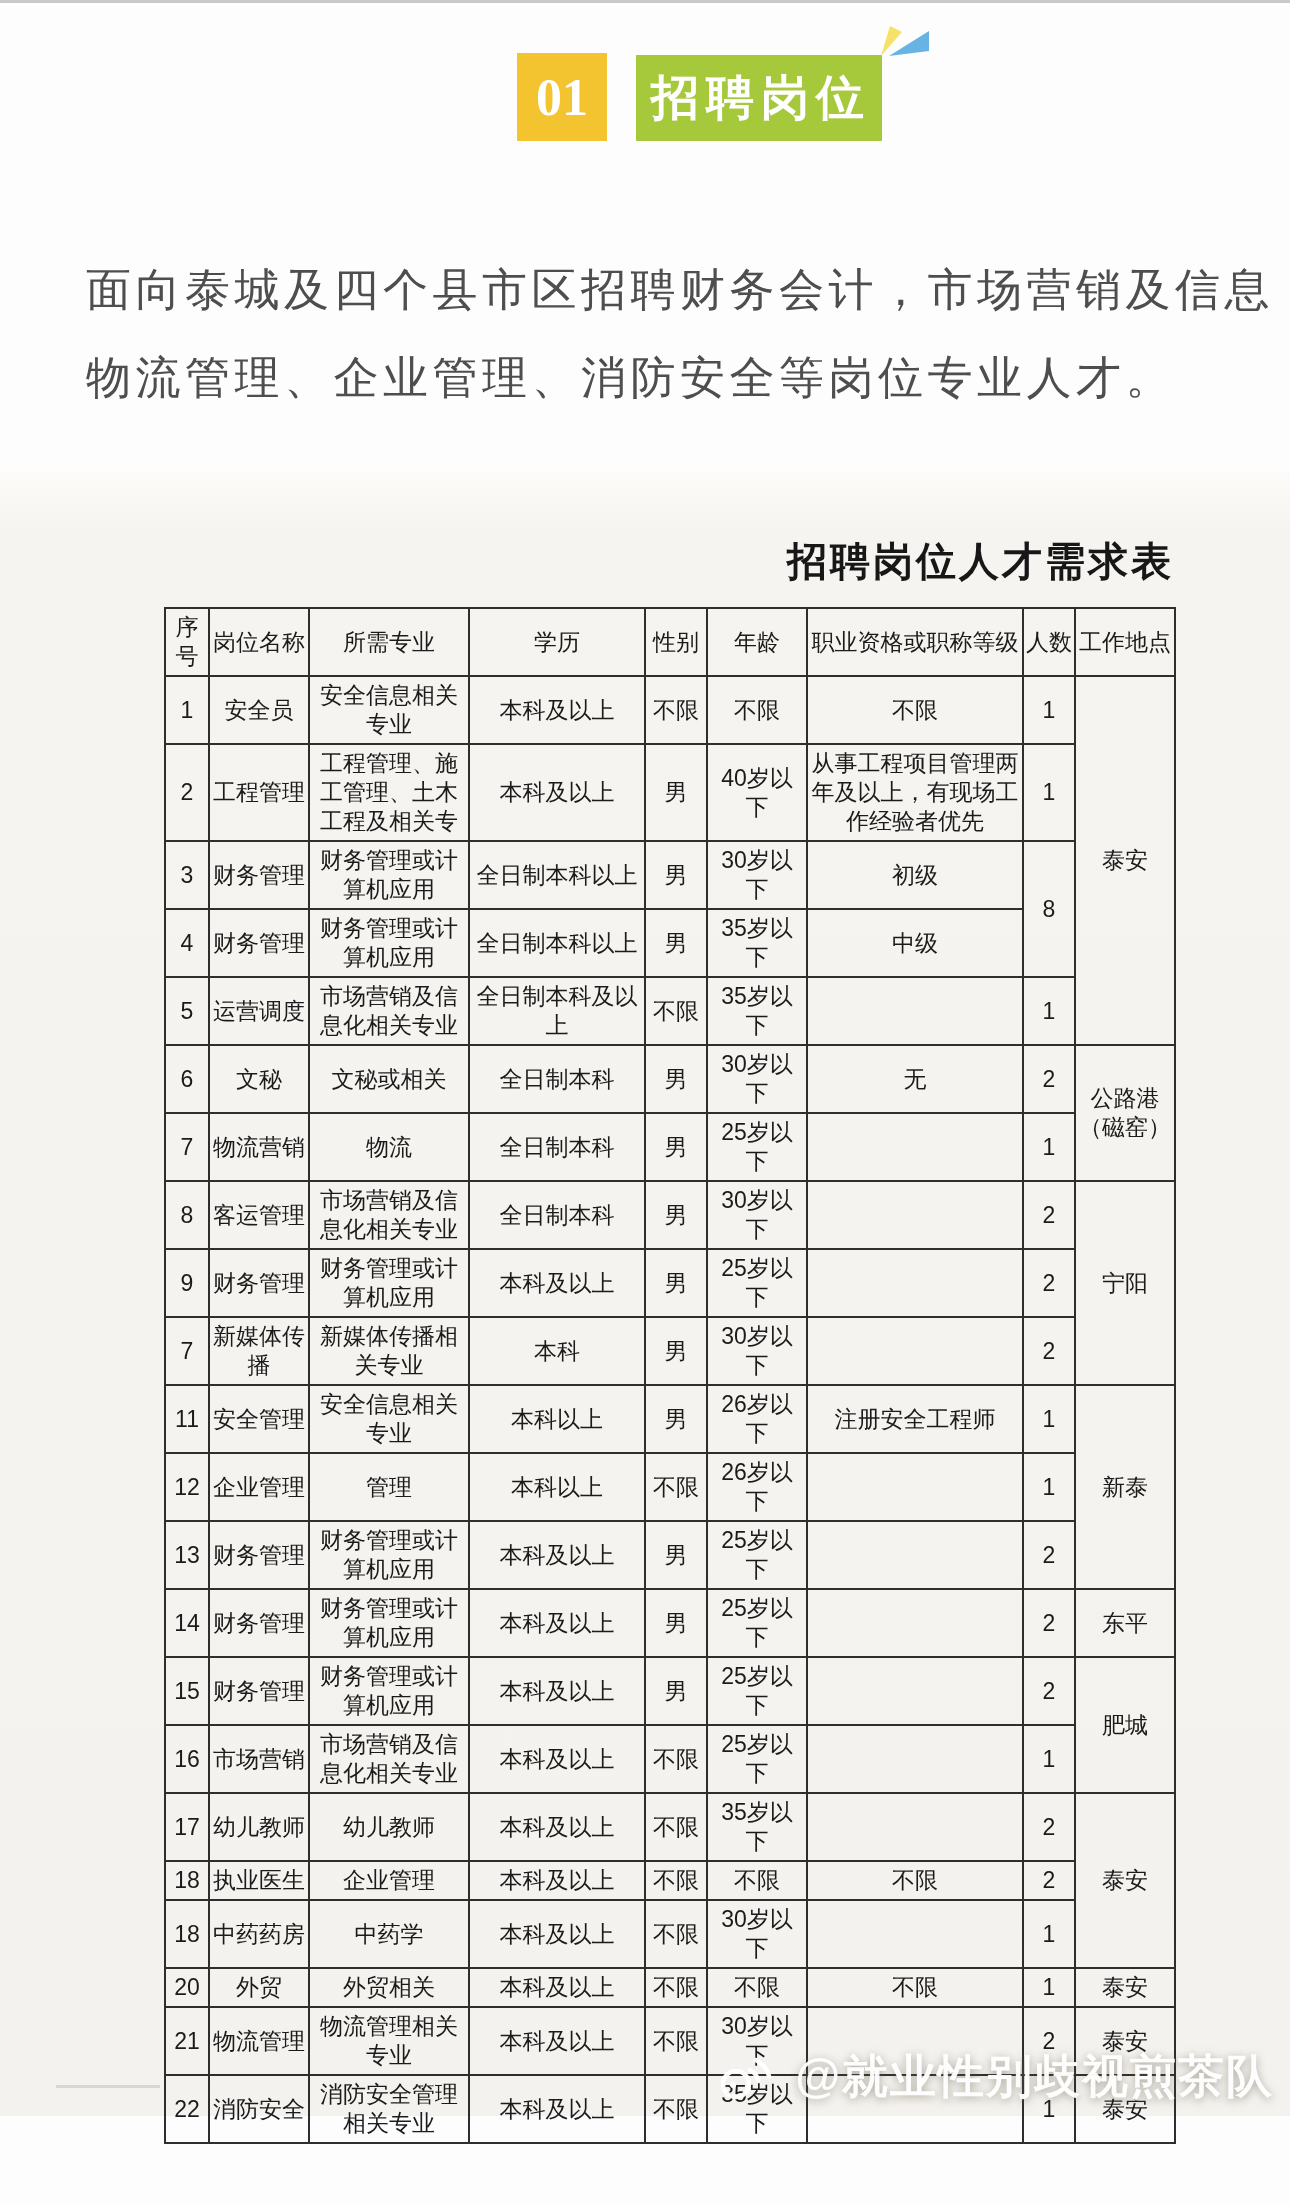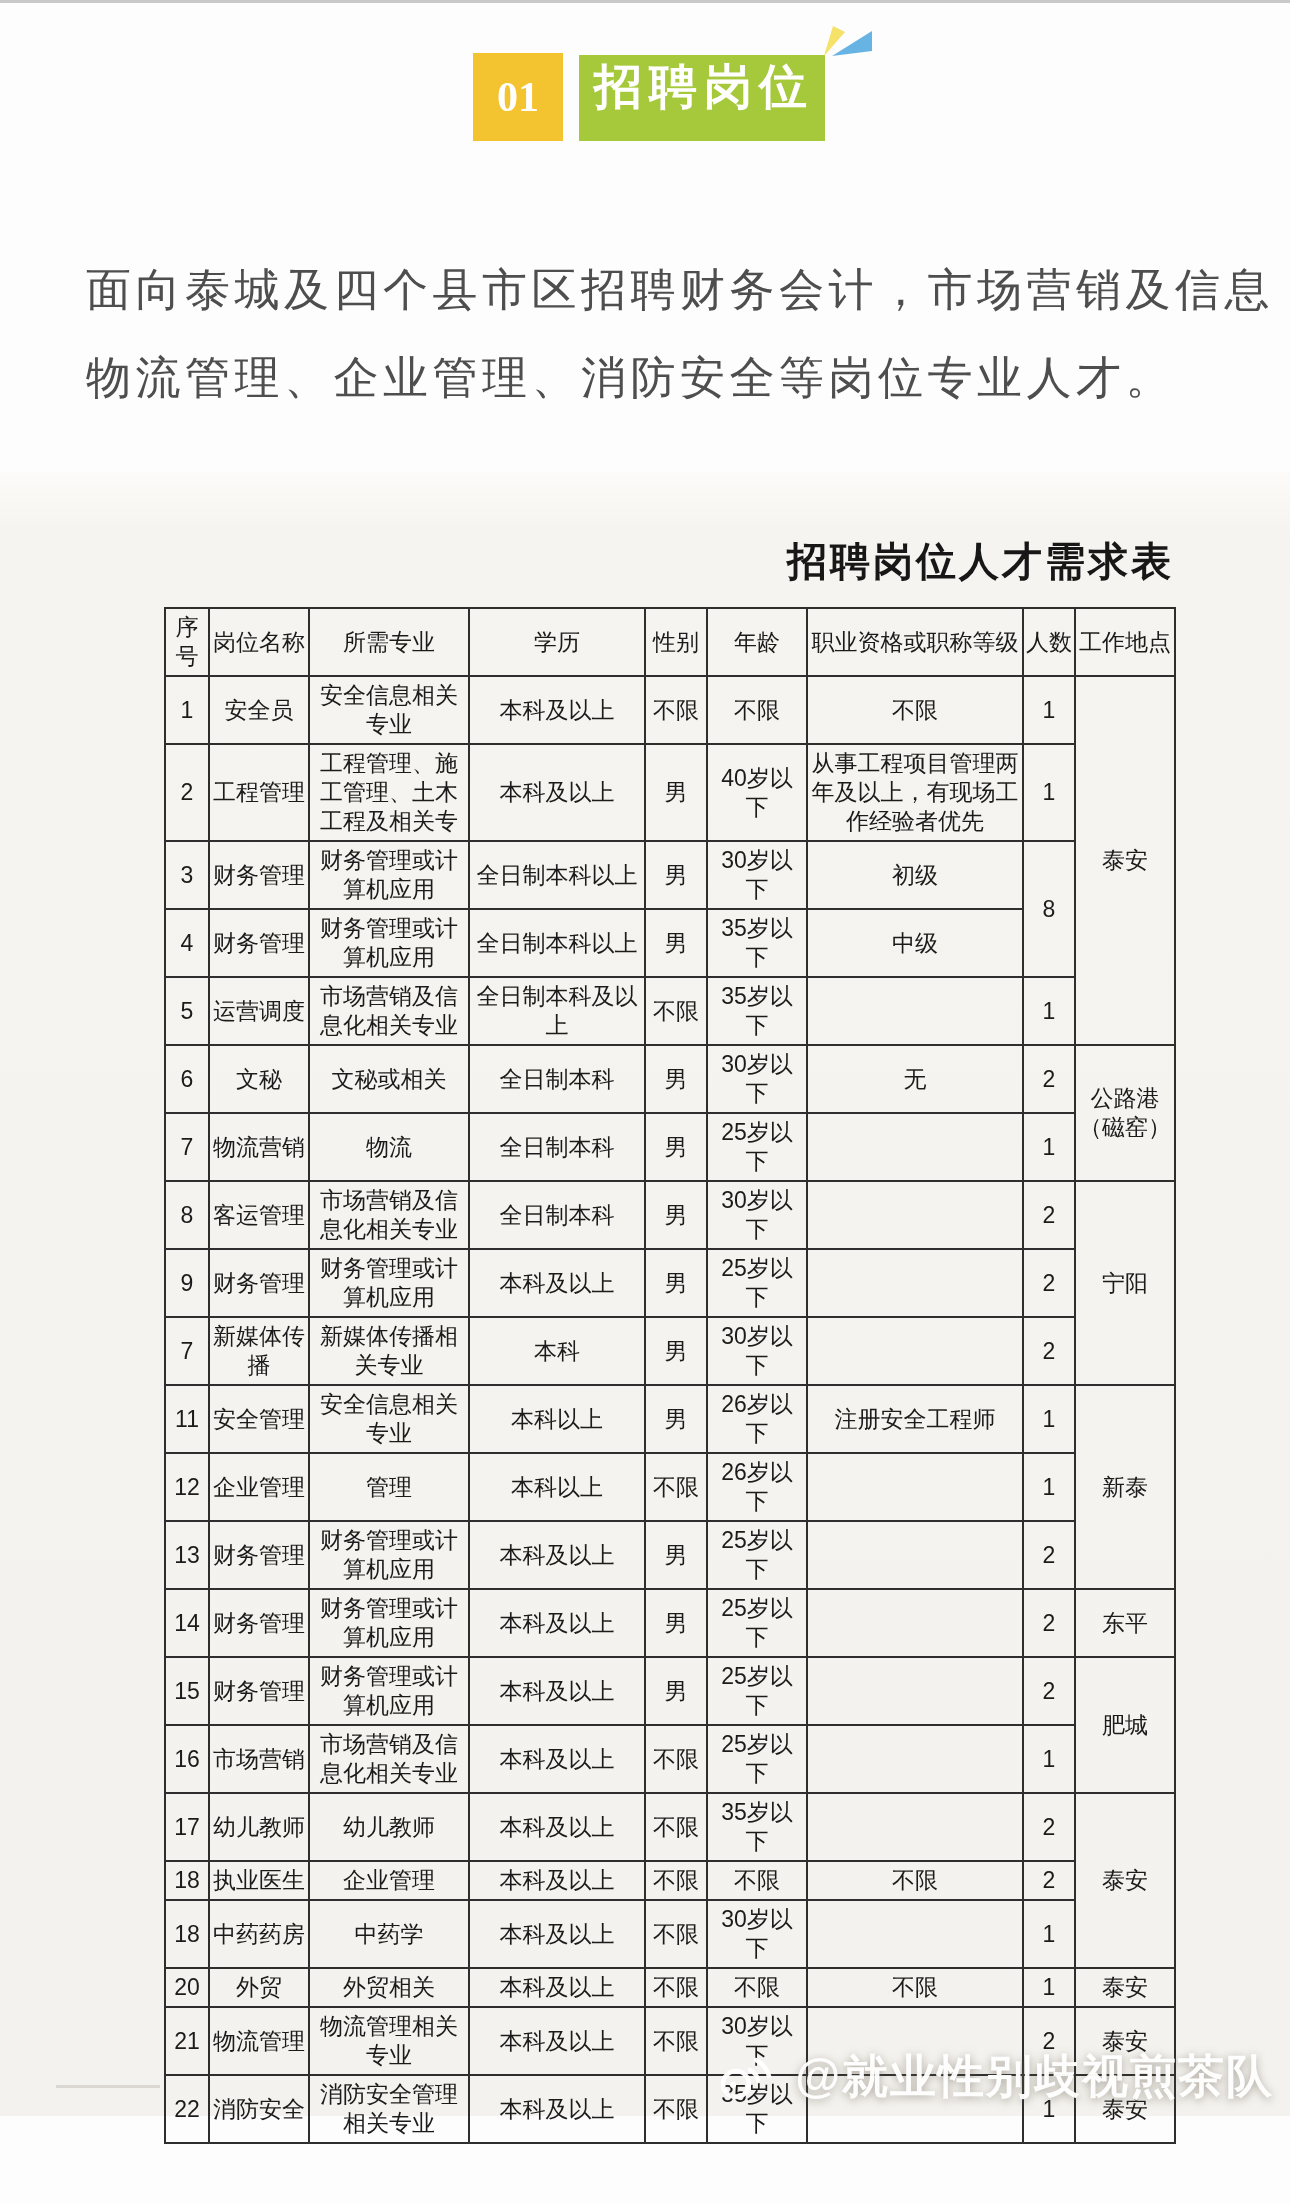--- a/index.html
+++ b/index.html
@@ -9,28 +9,28 @@
     overflow:hidden;
     font-family:"Liberation Sans",sans-serif;
     position:relative;
   }
   .top-line{height:3px;background:#c9c9c9;}
 
   
   .badge-row{margin:50px 0 0 473px;display:flex;height:88px;}
   .badge-num{
     width:90px;background:#f4c330;color:#ffffff;
-    font-family:"Liberation Serif",serif;font-weight:600;font-size:42px;
-    display:flex;align-items:center;justify-content:center;
+    font-family:"Liberation Serif",serif;font-weight:600;font-size:52px;
+    display:flex;align-items:center;justify-content:center;margin-left:44px;
   }
   .badge-title{
-    position:relative;width:242px;height:86px;margin-left:16px;margin-top:2px;
+    position:relative;width:242px;height:86px;margin-left:29px;margin-top:2px;
     background:#a6c93b;color:#ffffff;
     font-size:48px;font-weight:700;letter-spacing:7px;
-    display:flex;justify-content:center;padding-left:4px;
+    display:flex;align-items:center;justify-content:center;padding-left:4px;
   }
   .tri-svg{position:absolute;top:-29px;right:-47px;}
 
   
   .intro{
     margin:105px 30px 0 40px;
     color:#4e4e4e;font-size:45px;letter-spacing:4.5px;line-height:88px;
     font-weight:400;
   }
   .intro div{white-space:nowrap;margin-left:46px;}

